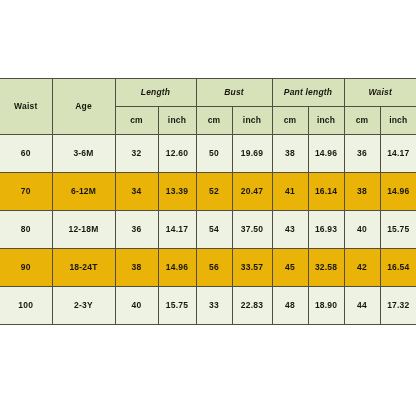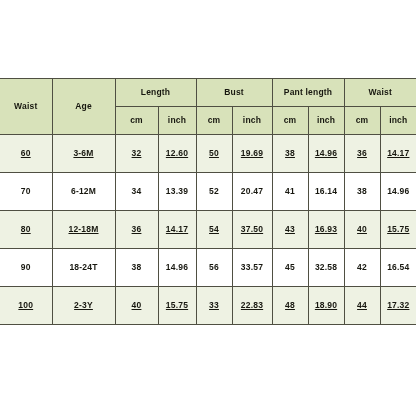--- a/index.html
+++ b/index.html
@@ -45,29 +45,30 @@
   #size-chart-table tr > *:last-child  { border-right: none; }
 
   thead th {
     background: #d8e2ba;
   }
   th.corner-cell {
     height: 54px;
   }
   th.group-cell {
     height: 27px;
+    font-style: italic;
   }
   th.unit-cell {
     height: 27px;
   }
   tbody td {
     height: 37px;
   }
-  tbody tr.row-light td { background: #eef2e3; text-decoration: underline; }
-  tbody tr.row-dark  td { background: #ffffff; }
+  tbody tr.row-light td { background: #eef2e3; }
+  tbody tr.row-dark  td { background: #eab308; }
 
   
   col.col-size  { width: 52px; }
   col.col-age   { width: 63px; }
   col.col-cm    { width: 43px; }
   col.col-inch  { width: 38px; }
   col.col-cm2   { width: 36px; }
   col.col-inch2 { width: 40px; }
   col.col-cm3   { width: 36px; }
   col.col-inch3 { width: 36px; }

